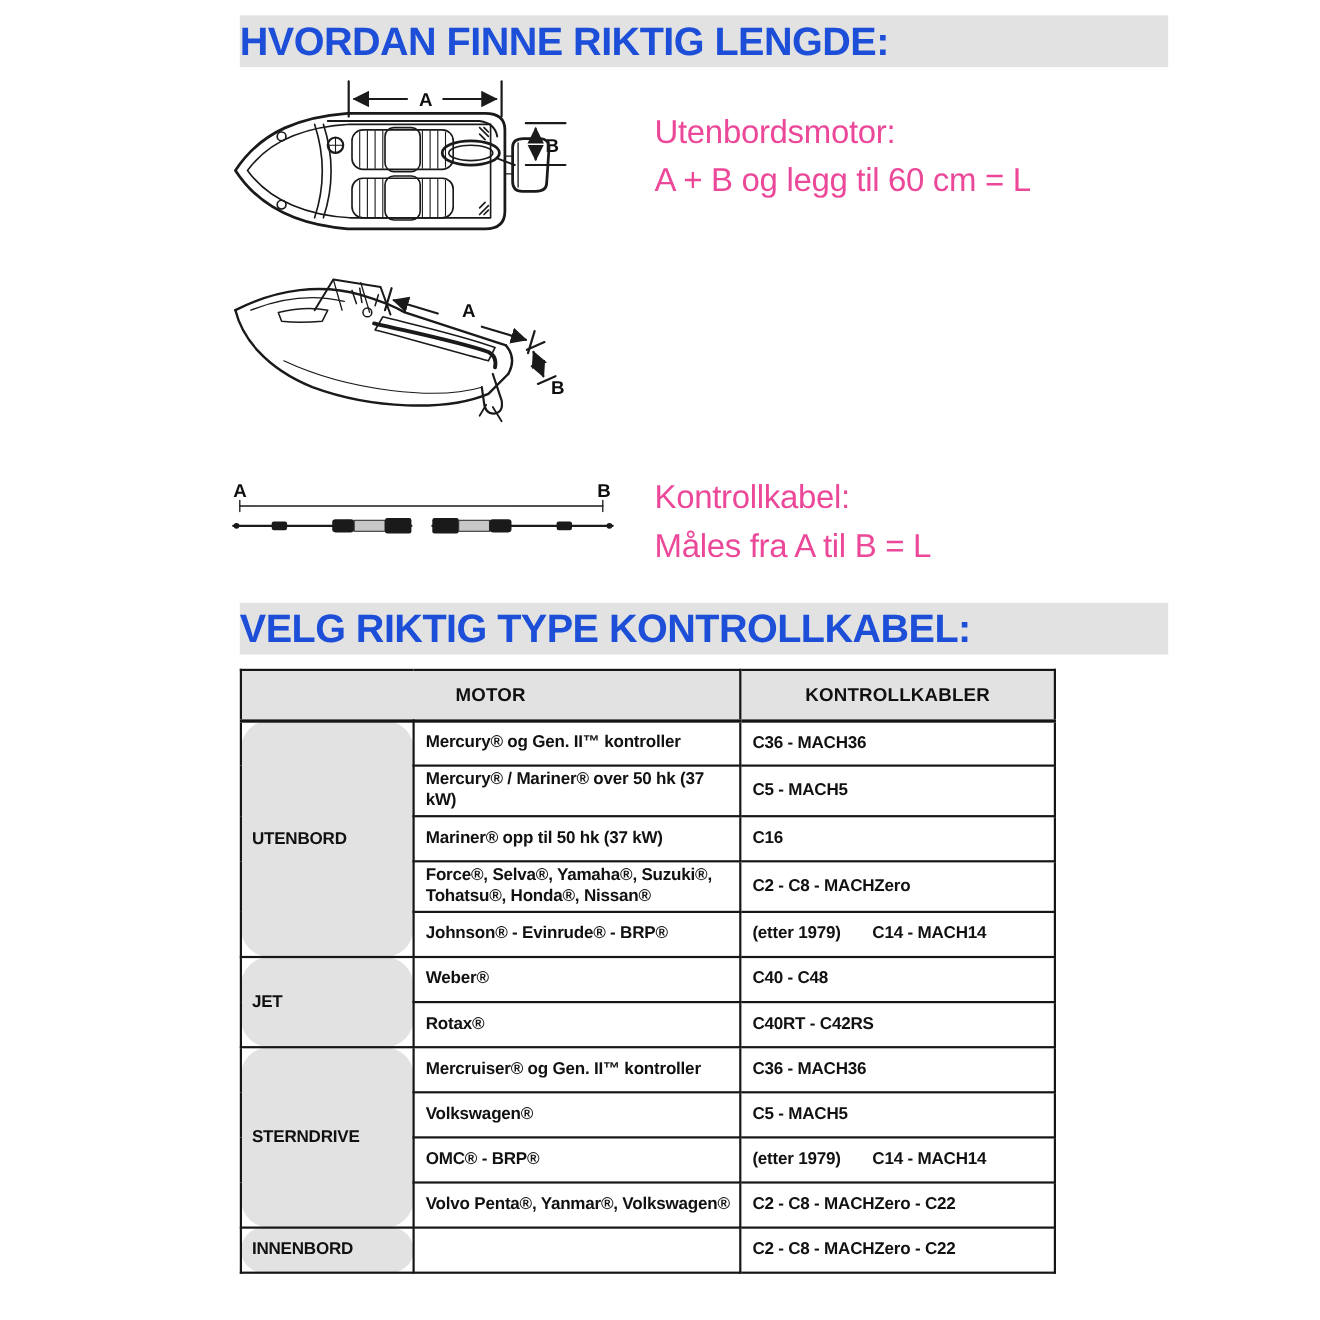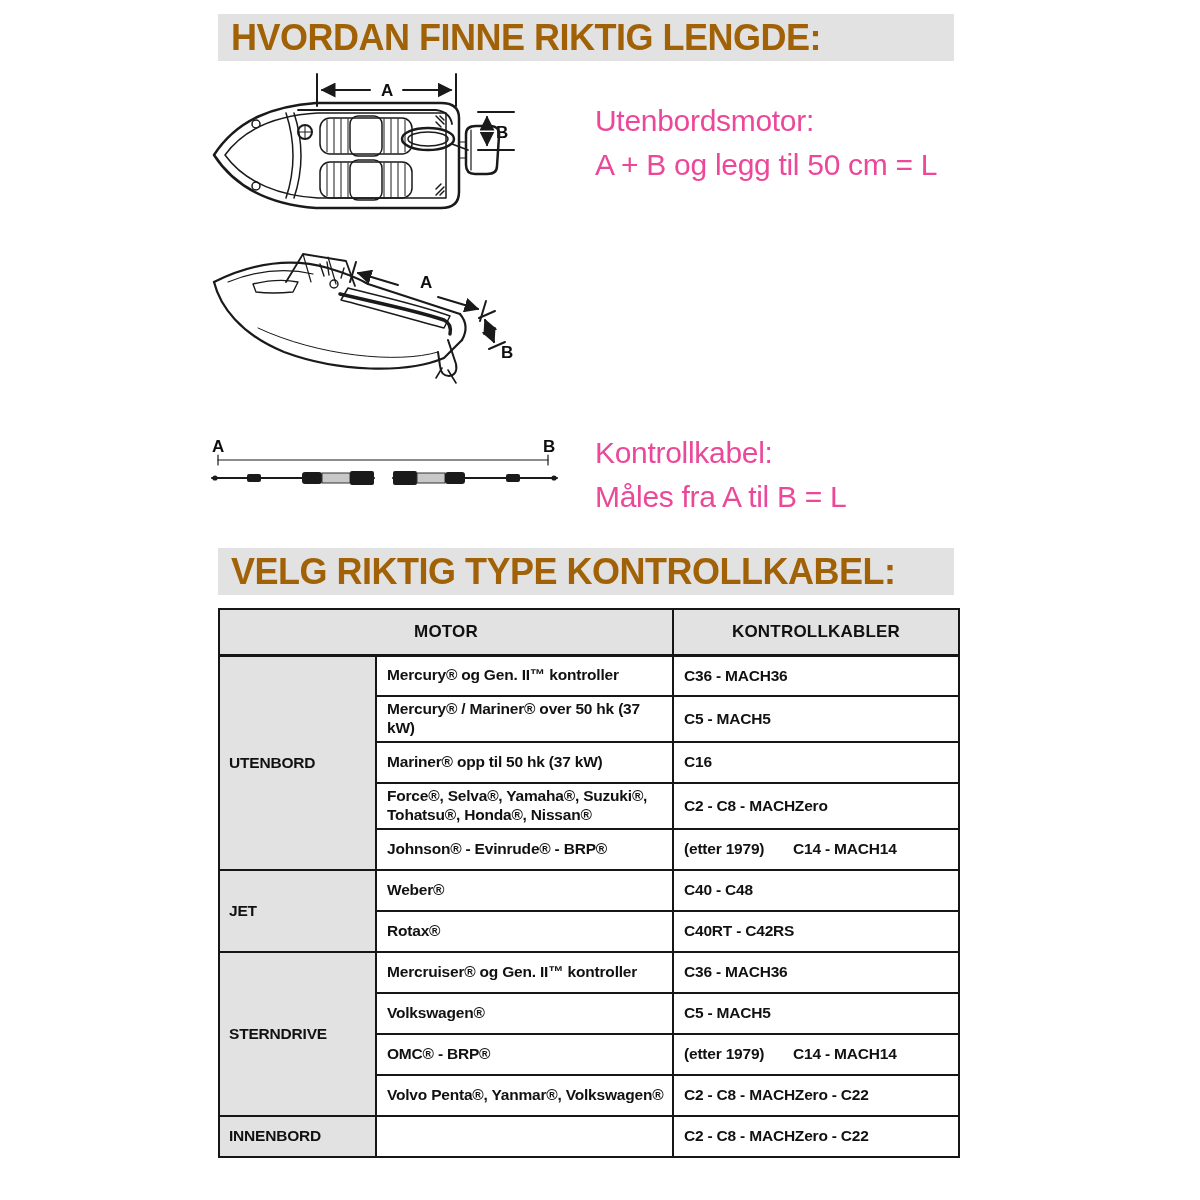--- a/index.html
+++ b/index.html
@@ -1,23 +1,23 @@
 <!DOCTYPE html>
 <html><head>
 <meta charset="utf-8">
 <style>
   * { margin:0; padding:0; box-sizing:border-box; }
   body { background:#fff; font-family:"Liberation Sans", sans-serif; }
   .page { position:relative; width:1200px; height:1200px; background:#fff; overflow:hidden; color:#111; }
 
   .band {
-    position:absolute; left:218px; width:736px; height:47px;
+    position:absolute; left:218px; width:844px; height:47px;
     background:#e2e2e2; display:flex; align-items:center;
     font-size:36px; font-weight:bold; letter-spacing:-0.5px;
-    padding-left:13px; color:#a16207; white-space:nowrap;
+    color:#1d4ed8; white-space:nowrap;
   }
   #band1 { top:14px; }
   #band2 { top:548px; }
 
   .guide-text { position:absolute; left:595px; font-size:30px; line-height:44px;
     letter-spacing:-0.3px; color:#ec4899; white-space:nowrap; }
   #guide1 { top:99px; }
   #guide2 { top:288px; }
   #guide3 { top:431px; }
 
@@ -31,21 +31,21 @@
 
   table.cables { position:absolute; left:218px; top:608px; width:740px;
     border-collapse:collapse; table-layout:fixed; }
   table.cables col.c-group { width:157px; }
   table.cables col.c-motor { width:297px; }
   table.cables col.c-cable { width:286px; }
   table.cables th, table.cables td { border:2px solid #161616; vertical-align:middle; }
   table.cables thead th { height:46px; background:#e2e2e2; font-size:17px; font-weight:bold;
     border-bottom-width:3px; letter-spacing:0.2px; }
   table.cables td { height:41px; font-size:15.5px; font-weight:bold; letter-spacing:-0.2px; }
-  table.cables td.group { background:#e2e2e2; padding-left:9px; text-align:left; }
+  table.cables td.group { background:#e2e2e2; padding-left:9px; text-align:left;border-radius:26px; }
   table.cables td.motor { padding:3px 6px 3px 10px; line-height:1.22;margin-top:20px; }
   table.cables td.cable { padding-left:10px; white-space:pre-wrap; }
   tr.tall td { height:46px; }
 </style>
 </head>
 <body>
 
 <div class="page">
 
   <div class="band" id="band1">HVORDAN FINNE RIKTIG LENGDE:</div>
@@ -99,21 +99,21 @@
       <path class="ln" stroke-width="1.8" d="M254,82 L270,88"></path>
     </g>
     <g>
       <path class="ln" stroke-width="2.5" d="M268,72 Q268,64 278,64 L292,64 Q302,64 301,74 L299,104 Q299,112 289,112 L277,112 Q268,112 268,103 Z"></path>
       <path class="ln" stroke-width="1.2" d="M273,68 L273,108 M261,80 L268,80 M261,96 L268,96"></path>
     </g>
   </svg>
 
   <div class="guide-text" id="guide1">
     <div>Utenbordsmotor:</div>
-    <div>A + B og legg til 50 cm = L</div>
+    <div>A + B og legg til 60 cm = L</div>
   </div>
 
   <svg class="diagram" id="diag2" width="332" height="155" viewBox="0 0 332 155">
     <defs>
       <marker id="ar2" viewBox="0 0 10 10" refX="9" refY="5" markerWidth="7.5" markerHeight="7.5" orient="auto">
         <path d="M0,0 L10,5 L0,10 z" fill="#1a1a1a"></path>
       </marker>
     </defs>
     <g>
       <path class="ln" stroke-width="2.2" d="M16,34 C55,14 95,10 130,20 C150,26 160,30 170,36 L262,66"></path>

